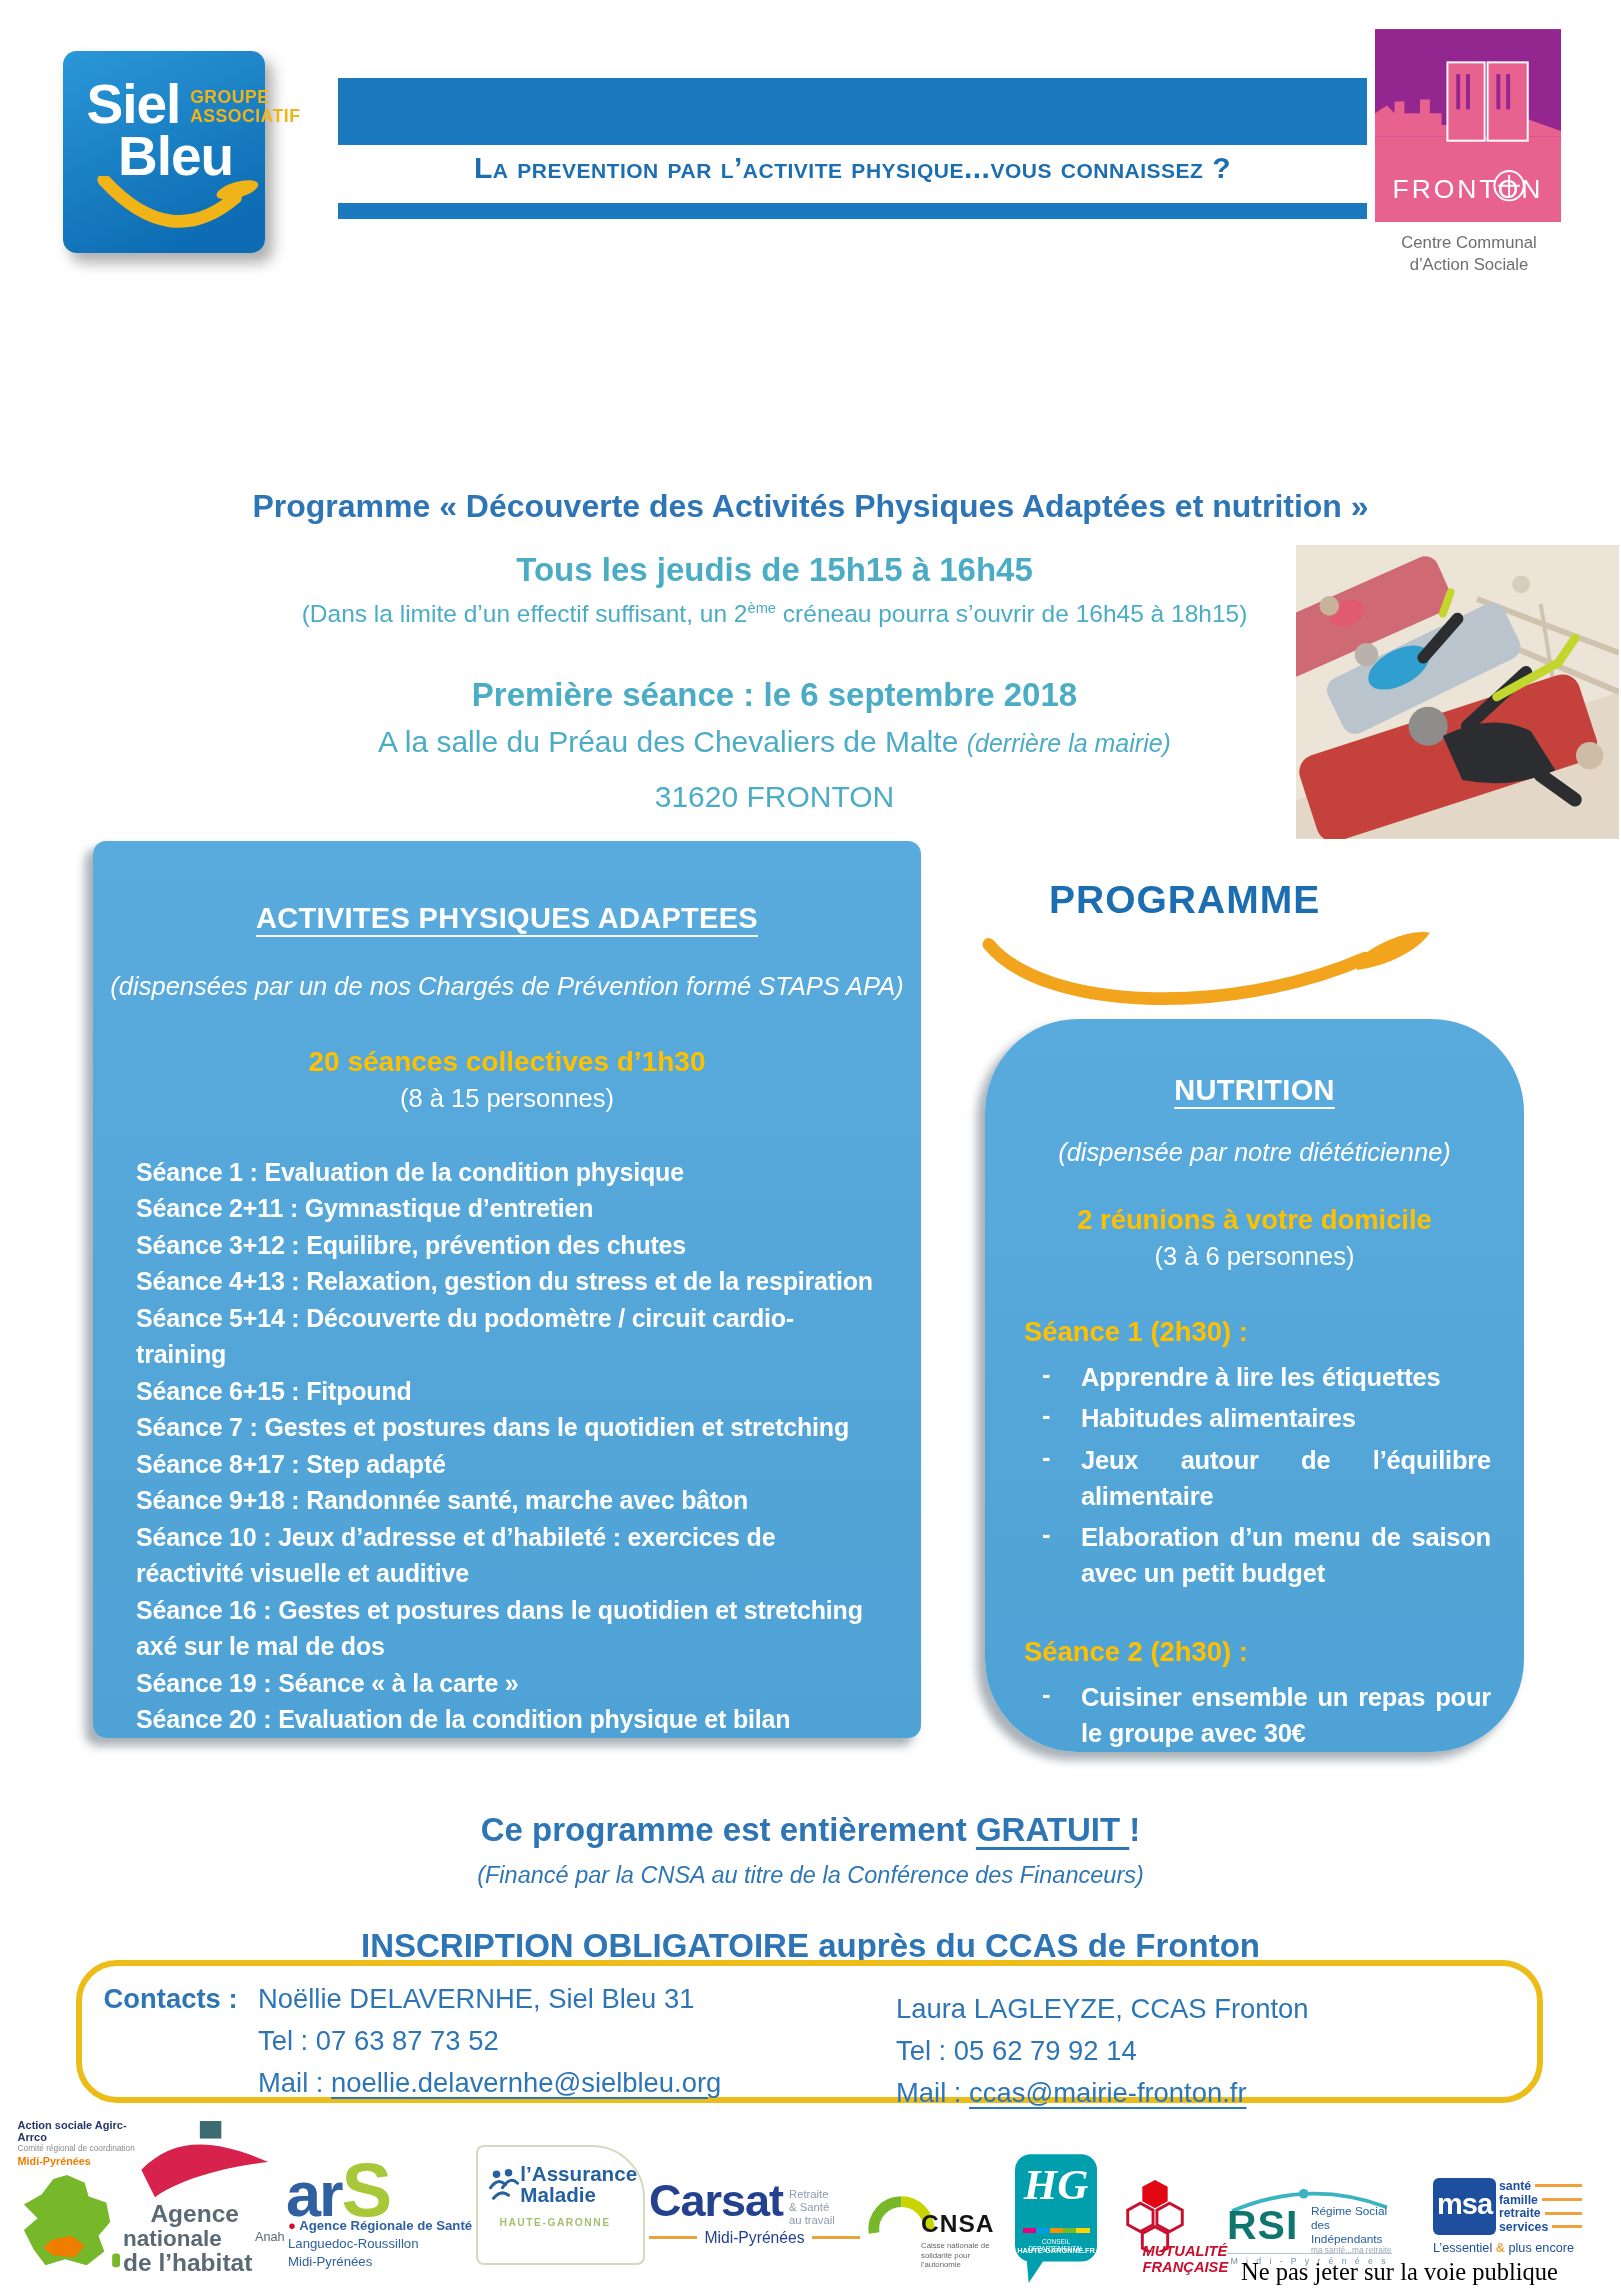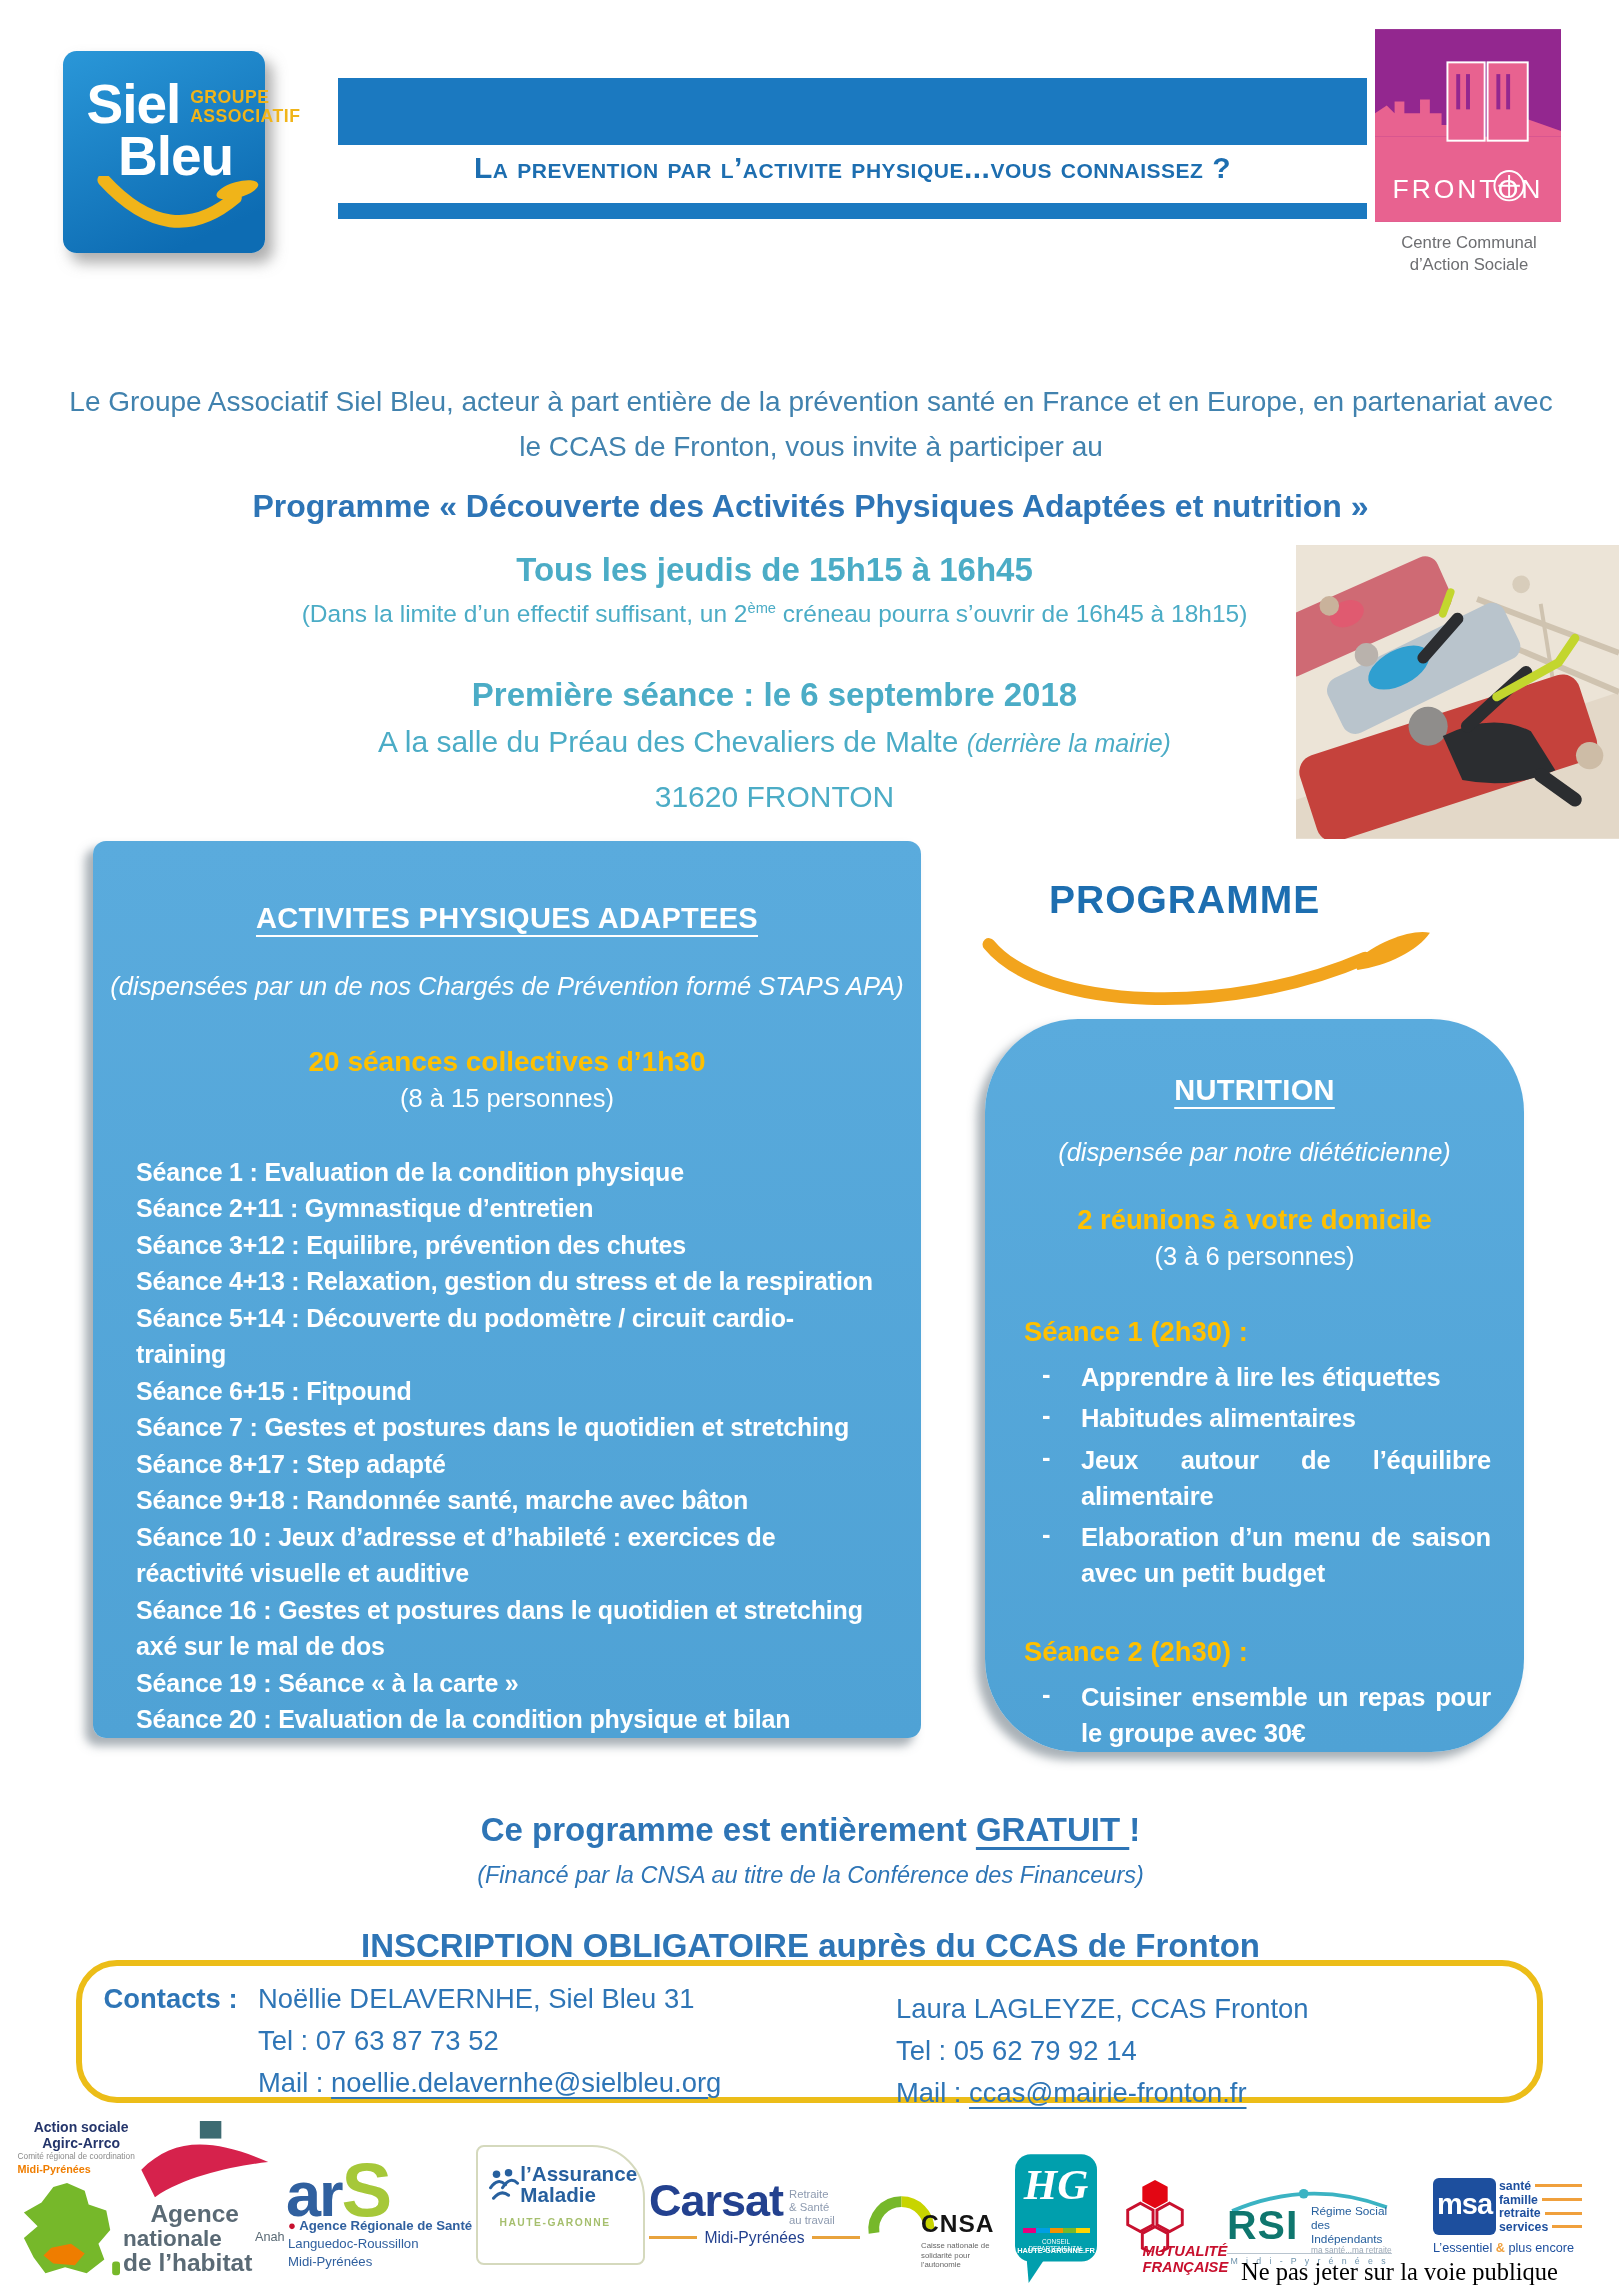--- a/index.html
+++ b/index.html
@@ -92,21 +92,21 @@
   .contacts-box{left:76px;top:1960px;width:1467px;height:143px;border:6.9px solid var(--gold);border-radius:41px;background:#fff;}
   .contacts-box .inner{position:absolute;color:var(--mid-blue);font-size:27.4px;line-height:42px;}
   .contacts-label{left:21.6px;top:11.8px;font-weight:bold;}
   .c-col1{left:176px;top:11.8px;}
   .c-col2{left:814px;top:22px;}
   .mail-link{color:var(--mid-blue);text-decoration:underline;text-underline-offset:4.9px;}
 
   
   .logo{position:absolute;}
   .agirc{left:17.6px;top:2119px;width:127px;}
-  .agirc-l1{font-size:14px;font-weight:bold;color:#24356b;text-align:center;}
+  .agirc-l1{font-size:11px;font-weight:bold;color:#24356b;}
   .agirc-l2{font-size:8.3px;color:#8a8a8a;}
   .agirc-l3{font-size:10.8px;font-weight:bold;color:#ef7d00;margin:2px 0 3.9px 0;}
 
   .anah{left:123px;top:2150px;width:162px;height:132px;}
   .anah-rib{position:absolute;left:17.6px;top:-29px;}
   .anah-txt{position:absolute;left:0;top:51px;color:#5a6a75;line-height:1.05;}
   .anah-l1{font-size:24.5px;font-weight:bold;padding-left:27.4px;}
   .anah-l2{font-size:22.5px;font-weight:bold;}
   .anah-l3{font-size:24.5px;font-weight:bold;}
   .anah-small{position:absolute;left:132px;top:80px;font-size:12.7px;color:#5a6a75;}
@@ -209,21 +209,20 @@
       <circle cx="137" cy="160" r="15" fill="none" stroke="#fff" stroke-width="2"></circle>
       <path d="M137,149 v22 M126,160 h22" stroke="#fff" stroke-width="2"></path>
     </svg>
     <div class="fronton-name">FRONTON</div>
     <div class="fronton-caption">
       <span>Centre Communal</span><br>
       <span>d’Action Sociale</span>
     </div>
   </div>
 
-  <div class="abs intro-2">Le Groupe Associatif Siel Bleu, acteur à part entière de la prévention santé en France et en Europe, en partenariat avec le CCAS de Fronton, vous invite à participer au</div>
   <div class="abs program-title">Programme « Découverte des Activités Physiques Adaptées et nutrition »</div>
 
   <div class="abs sched sched-days">Tous les jeudis de 15h15 à 16h45</div>
   <div class="abs sched sched-note"><span>(Dans la limite d’un effectif suffisant, un 2</span><sup>ème</sup><span> créneau pourra s’ouvrir de 16h45 à 18h15)</span></div>
   <div class="abs sched sched-first">Première séance : le 6 septembre 2018</div>
   <div class="abs sched sched-loc"><span>A la salle du Préau des Chevaliers de Malte </span><span class="loc-note">(derrière la mairie)</span></div>
   <div class="abs sched sched-city">31620 FRONTON</div>
 
   <svg class="abs photo" width="323" height="294" viewBox="0 0 330 300">
     <rect width="330" height="300" fill="#e3d8c8"></rect>

